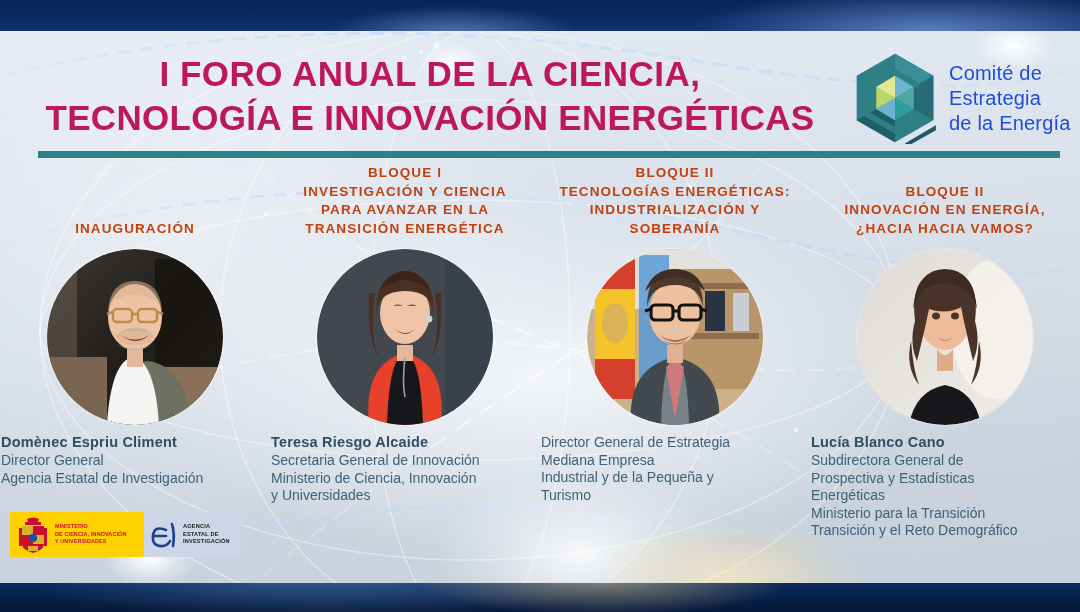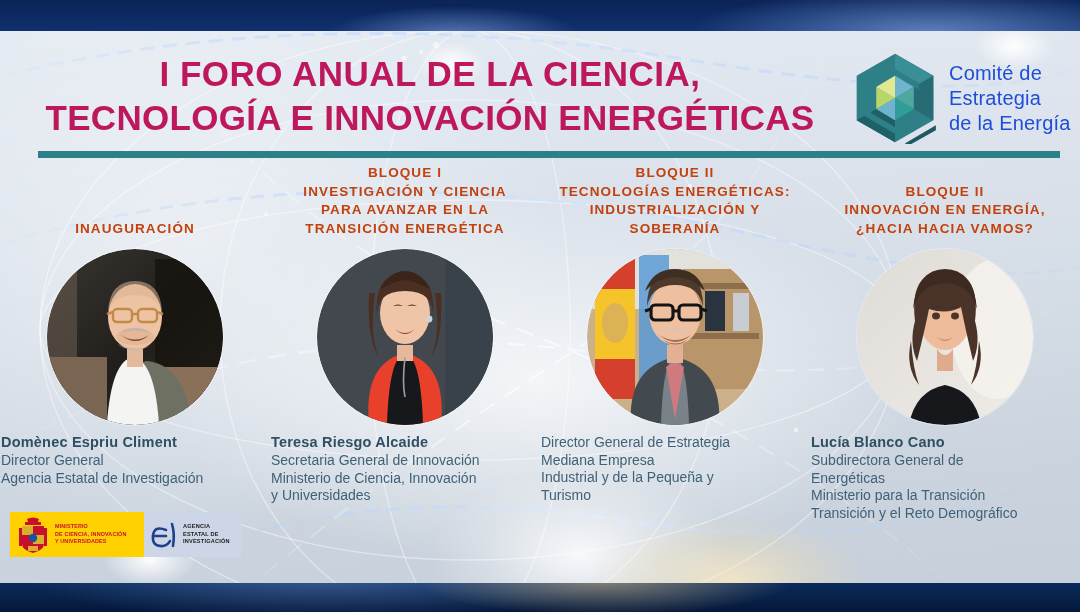--- a/index.html
+++ b/index.html
@@ -403,20 +403,21 @@
             <ellipse cx="98" cy="67" rx="4" ry="3.4" fill="#4b342a"></ellipse>
             <path d="M80 88 q8 6 16 0 q-8 8 -16 0z" fill="#c8826a"></path>
             <path d="M80 87 q8 -3 16 0 q-8 -3 -16 0z" fill="#e9b49a"></path>
           </g>
         </svg>
       </div>
       <div class="meta">
         <div class="sp-name">Lucía Blanco Cano</div>
         <div class="sp-role">
           <span class="rl">Subdirectora General de</span>
+          <span class="rl">Prospectiva y Estadísticas</span>
           <span class="rl">Energéticas</span>
           <span class="rl">Ministerio para la Transición</span>
           <span class="rl">Transición y el Reto Demográfico</span>
         </div>
       </div>
     </div>
 
   </div>
 
   <div class="gov-logos">

